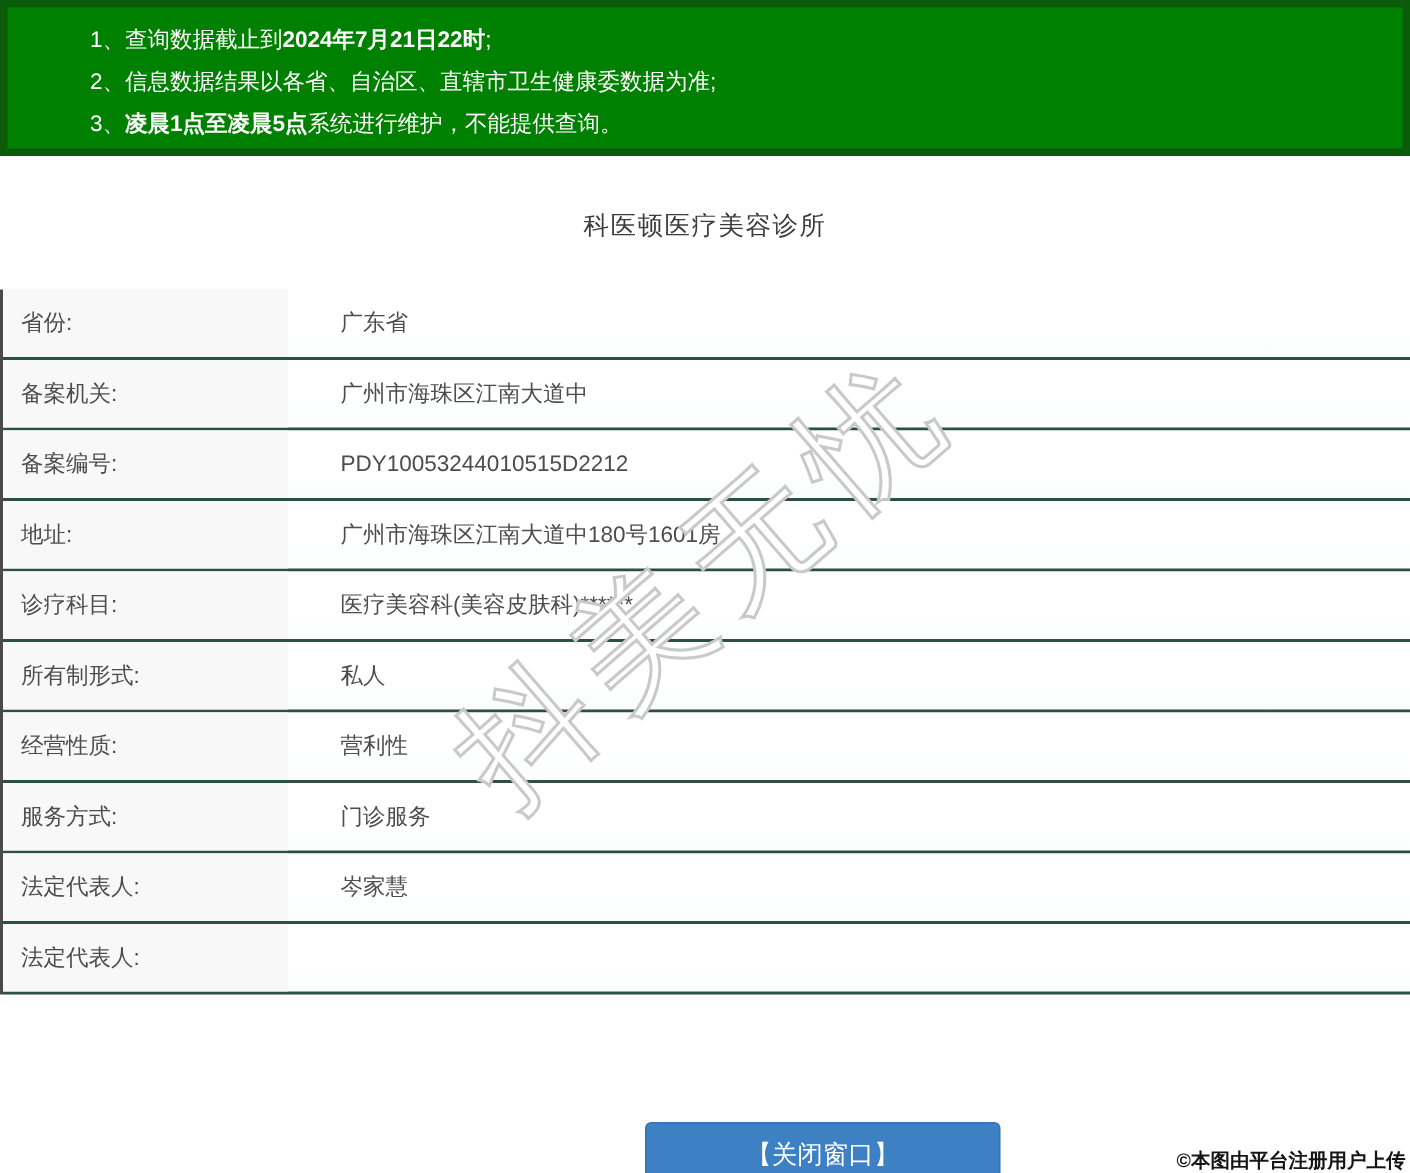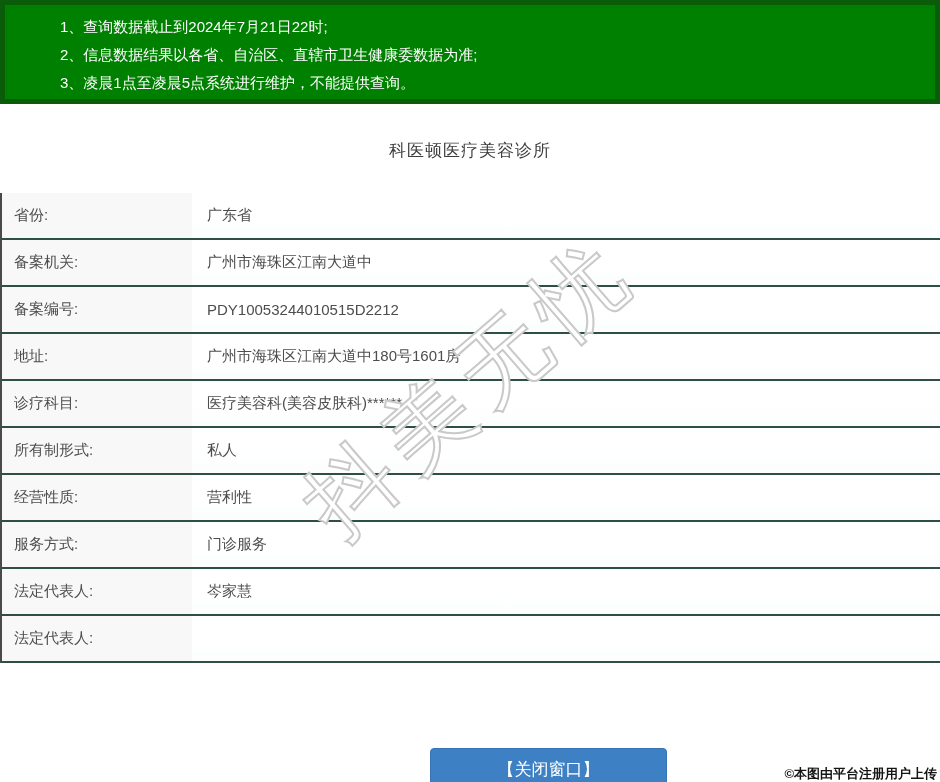--- a/index.html
+++ b/index.html
@@ -19,21 +19,21 @@
     background: #008000;
     border: 5px solid #0a5c0a;
     padding: 8px 10px 0 55px;
   }
   .notice-line {
     color: #ffffff;
     font-size: 15px;
     line-height: 28px;
     white-space: nowrap;
   }
-  .notice-line .b { font-weight: normal; margin-top: 44px; }
+  .notice-line .b { font-weight: bold; margin-top: 44px; }
 
   
   .title {
     position: absolute;
     top: 139px; left: 0;
     width: 940px;
     text-align: center;
     font-size: 17px;
     color: #3c3c3c;
     letter-spacing: 1px;
@@ -44,20 +44,21 @@
     position: absolute;
     top: 193px; left: 0;
     width: 940px;
     border-left: 2px solid #4a4a4a;
   }
   .row {
     display: flex;
     height: 47px;
     border-bottom: 2px solid #2e4f47;
     background: linear-gradient(180deg, #ffffff 55%, #fbfefd 100%);
+    gap: 20px;
   }
   .cell-label {
     width: 190px;
     background: #f8f8f8;
     display: flex; align-items: center;
     padding-left: 12px;
     font-size: 15px;
     color: #4d4d4d;
   }
   .cell-value {

